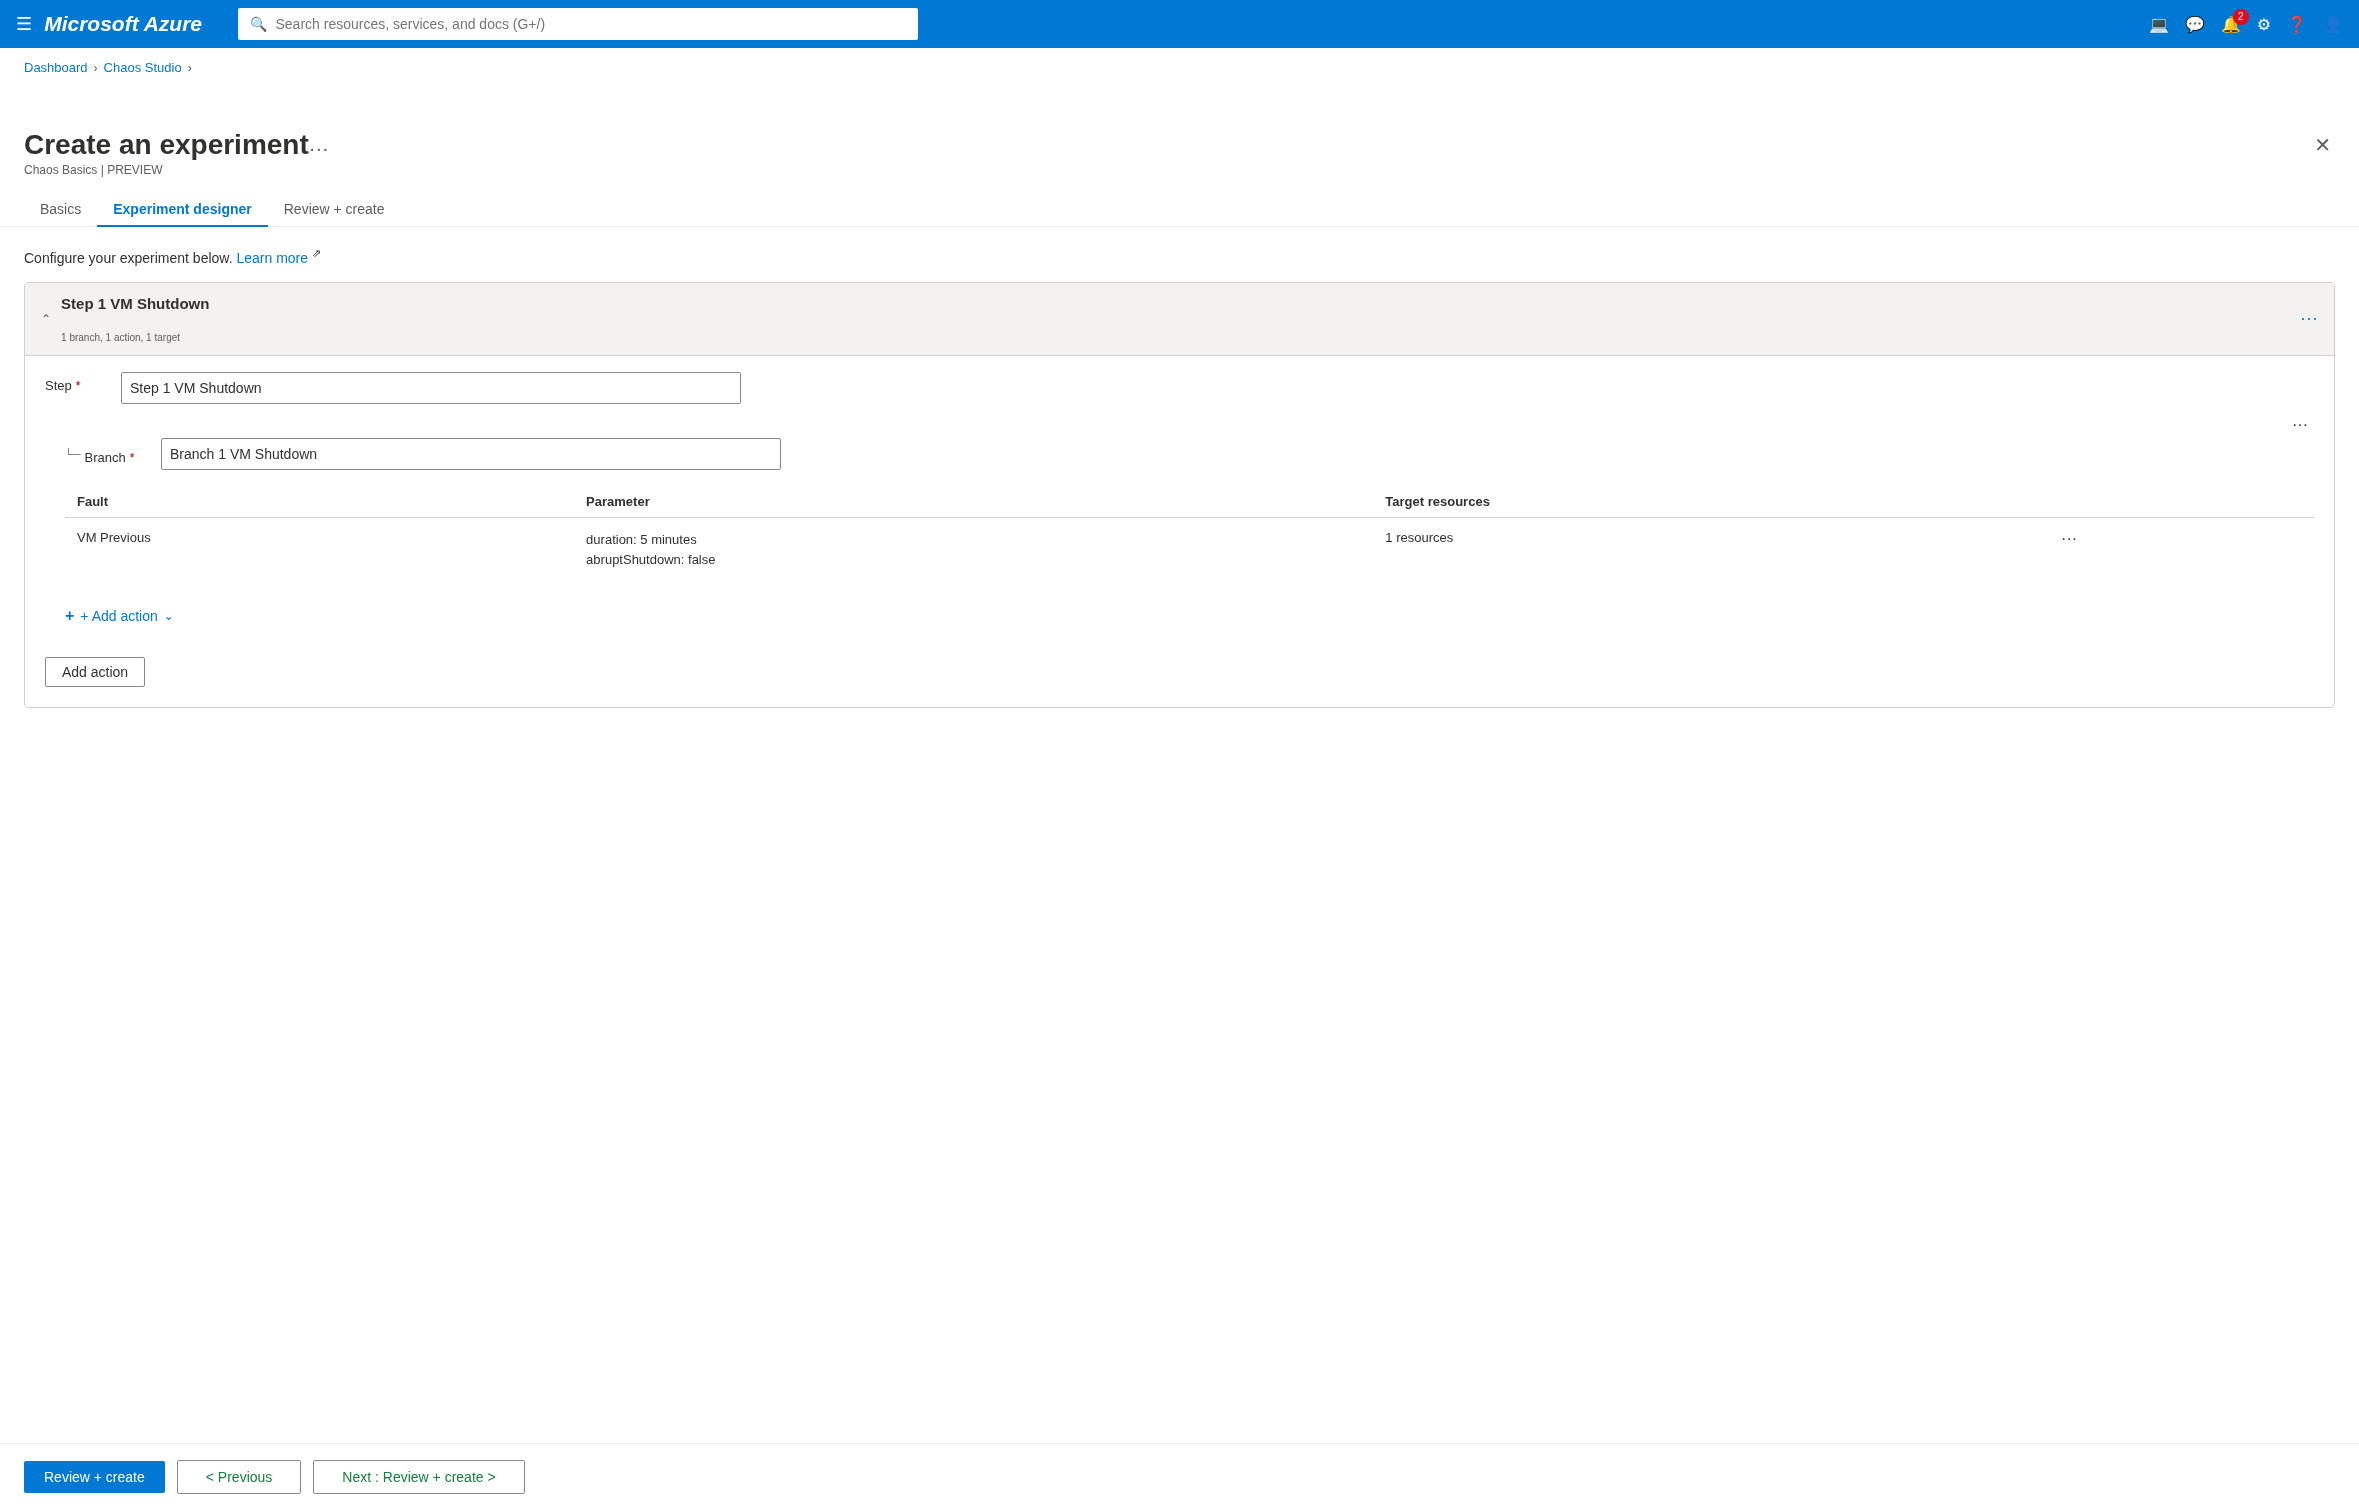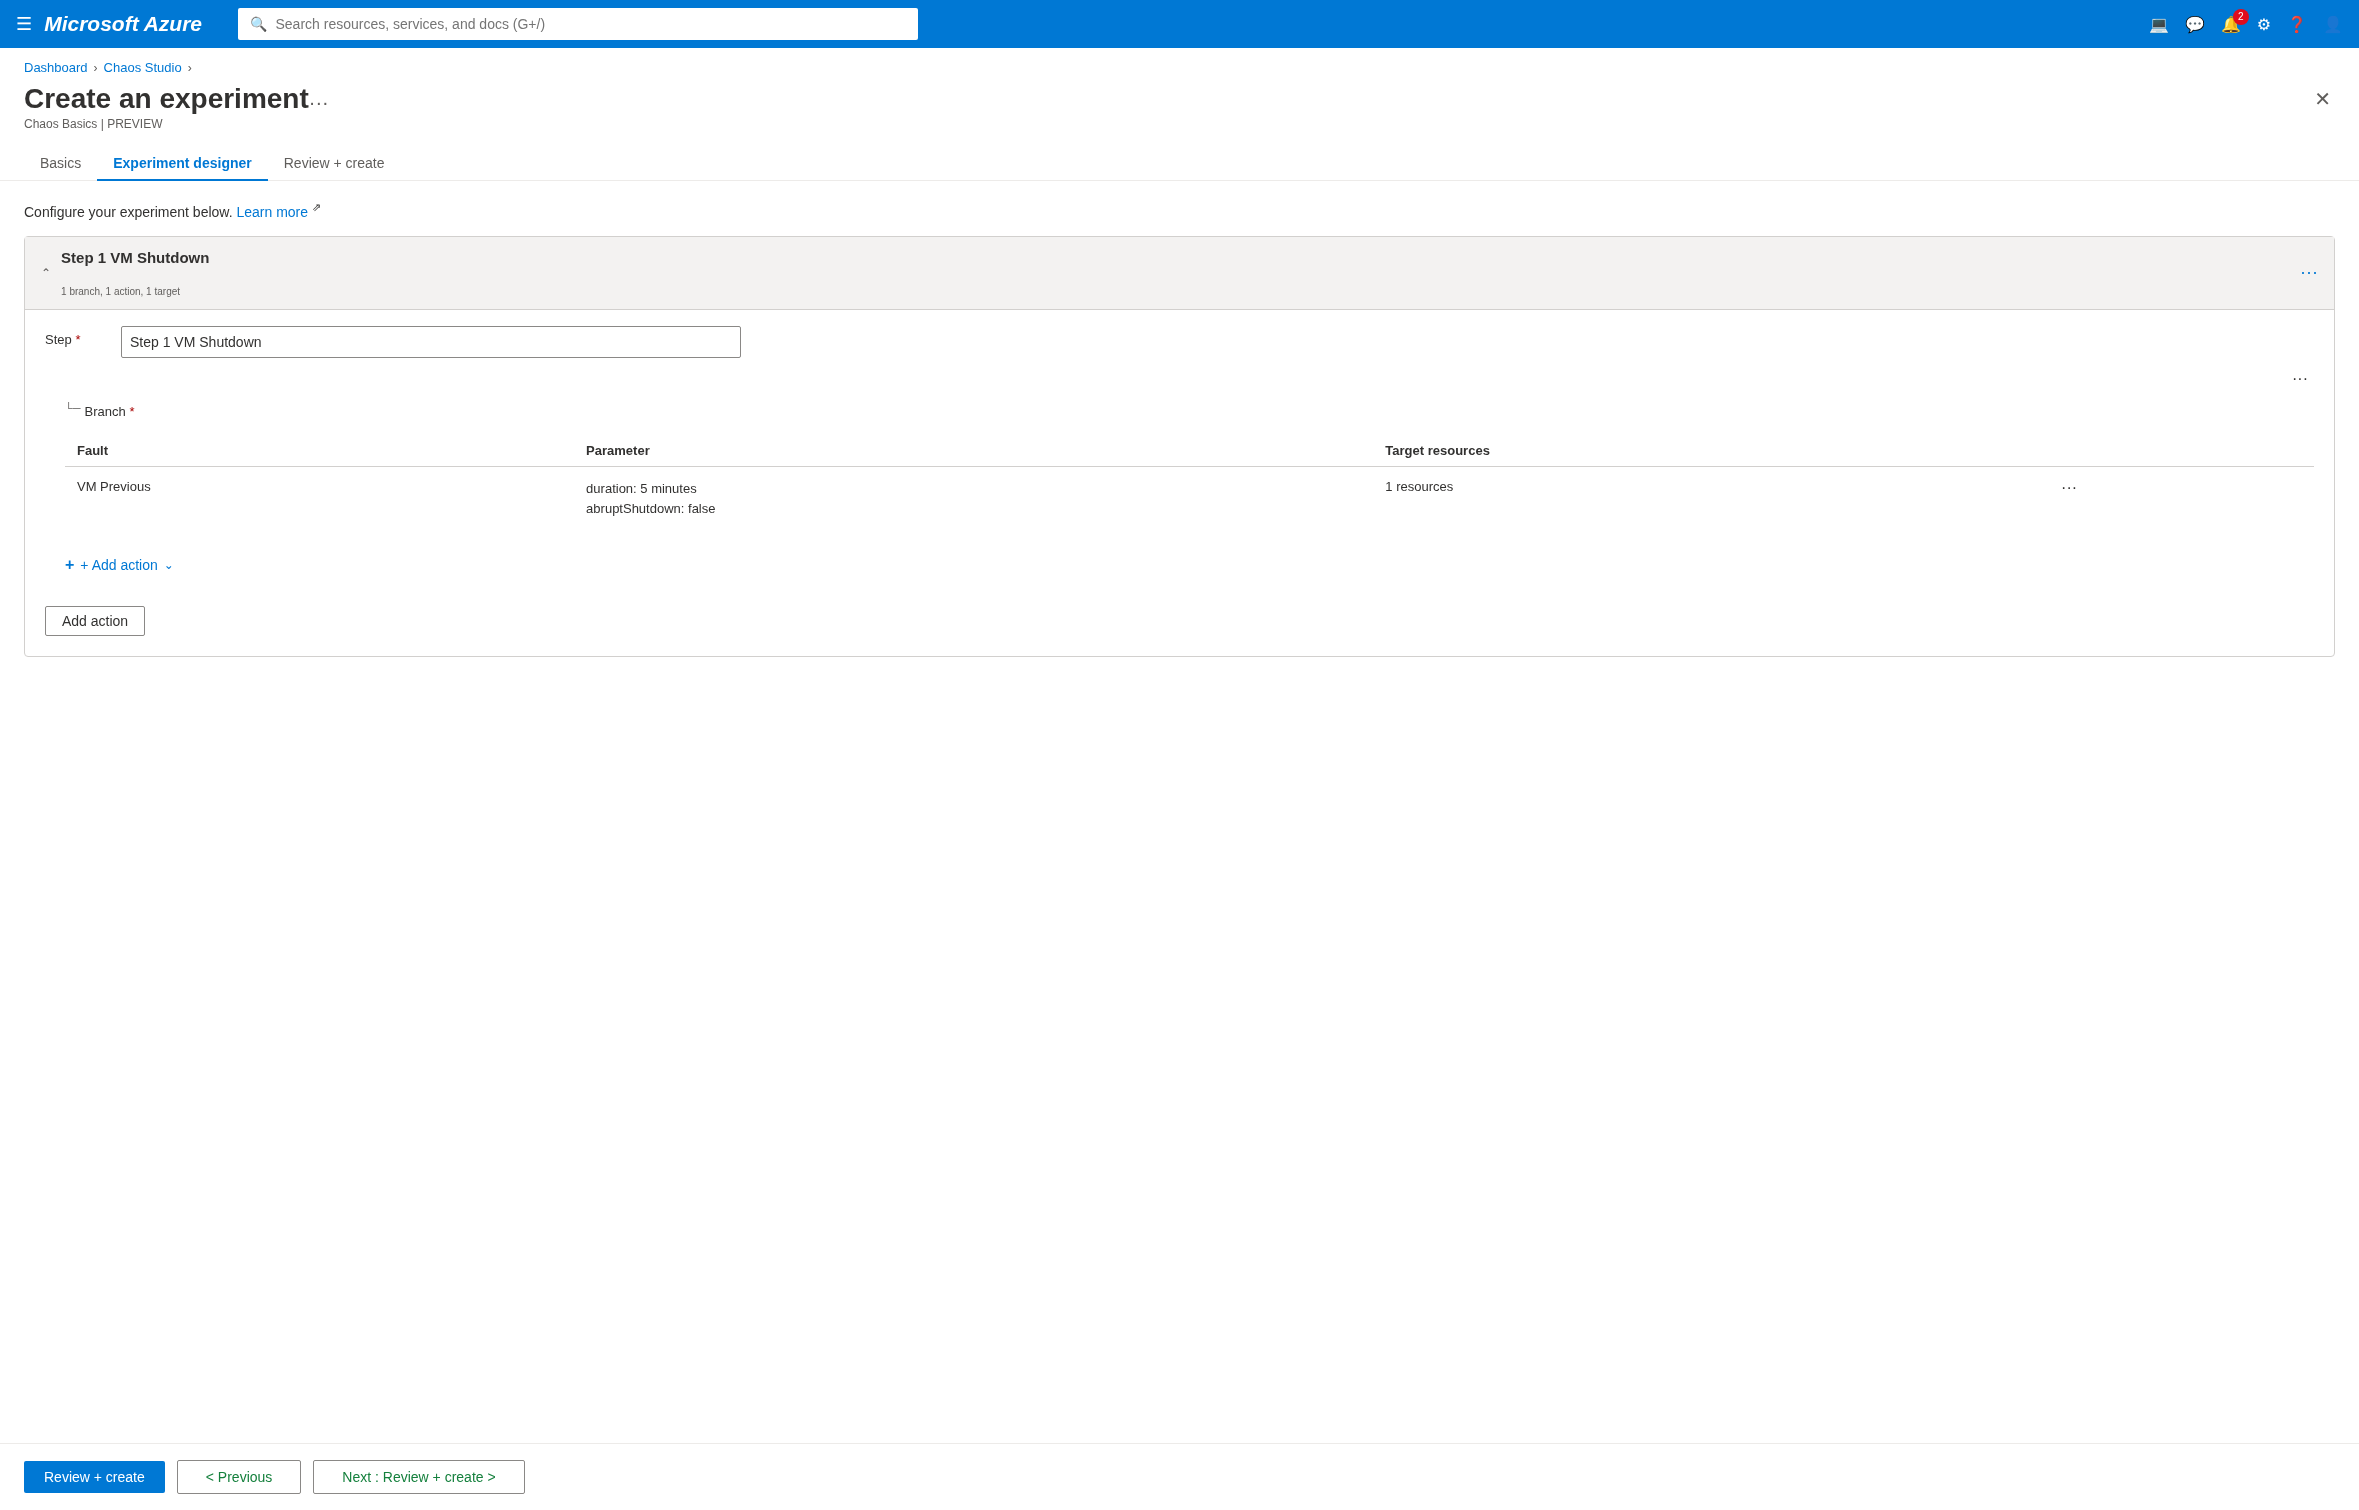--- a/index.html
+++ b/index.html
@@ -69,20 +69,21 @@
     }
     .breadcrumb a { color: #0078d4; text-decoration: none; }
     .breadcrumb .sep { color: #605e5c; font-size: 12px; }
 
     
     .page-header {
       padding: 8px 24px 0;
       display: flex;
       align-items: flex-start;
       gap: 0;
+      margin-top: 46px;
     }
     .page-title { font-size: 28px; font-weight: 600; color: #323130; }
     .page-subtitle { font-size: 12px; color: #605e5c; margin-top: 2px; }
     .header-ellipsis { font-size: 20px; color: #605e5c; cursor: pointer; margin-top: 8px; }
     .close-btn { margin-left: auto; font-size: 20px; color: #605e5c; cursor: pointer; padding: 4px; }
 
     
     .tabs {
       display: flex;
       padding: 16px 24px 0;
@@ -337,20 +338,21 @@
               <span class="row-ellipsis ellipsis-dots"></span>
             </div>
             <div class="field-row">
               <div style="display:flex; align-items:center; gap:4px; padding-top:6px; min-width:80px;">
                 <span style="color:#605e5c; font-size:11px;">└─</span>
                 <label class="field-label" style="min-width:auto;">
                   <span>Branch</span>
                   <span class="required"> *</span>
                 </label>
               </div>
+              <input type="text" class="field-input" value="Branch 1 VM Shutdown" style="">
             </div>
 
             <div class="table-container">
               <table class="fault-table">
                 <thead>
                   <tr>
                     <th>Fault</th>
                     <th>Parameter</th>
                     <th>Target resources</th>
                     <th></th>

